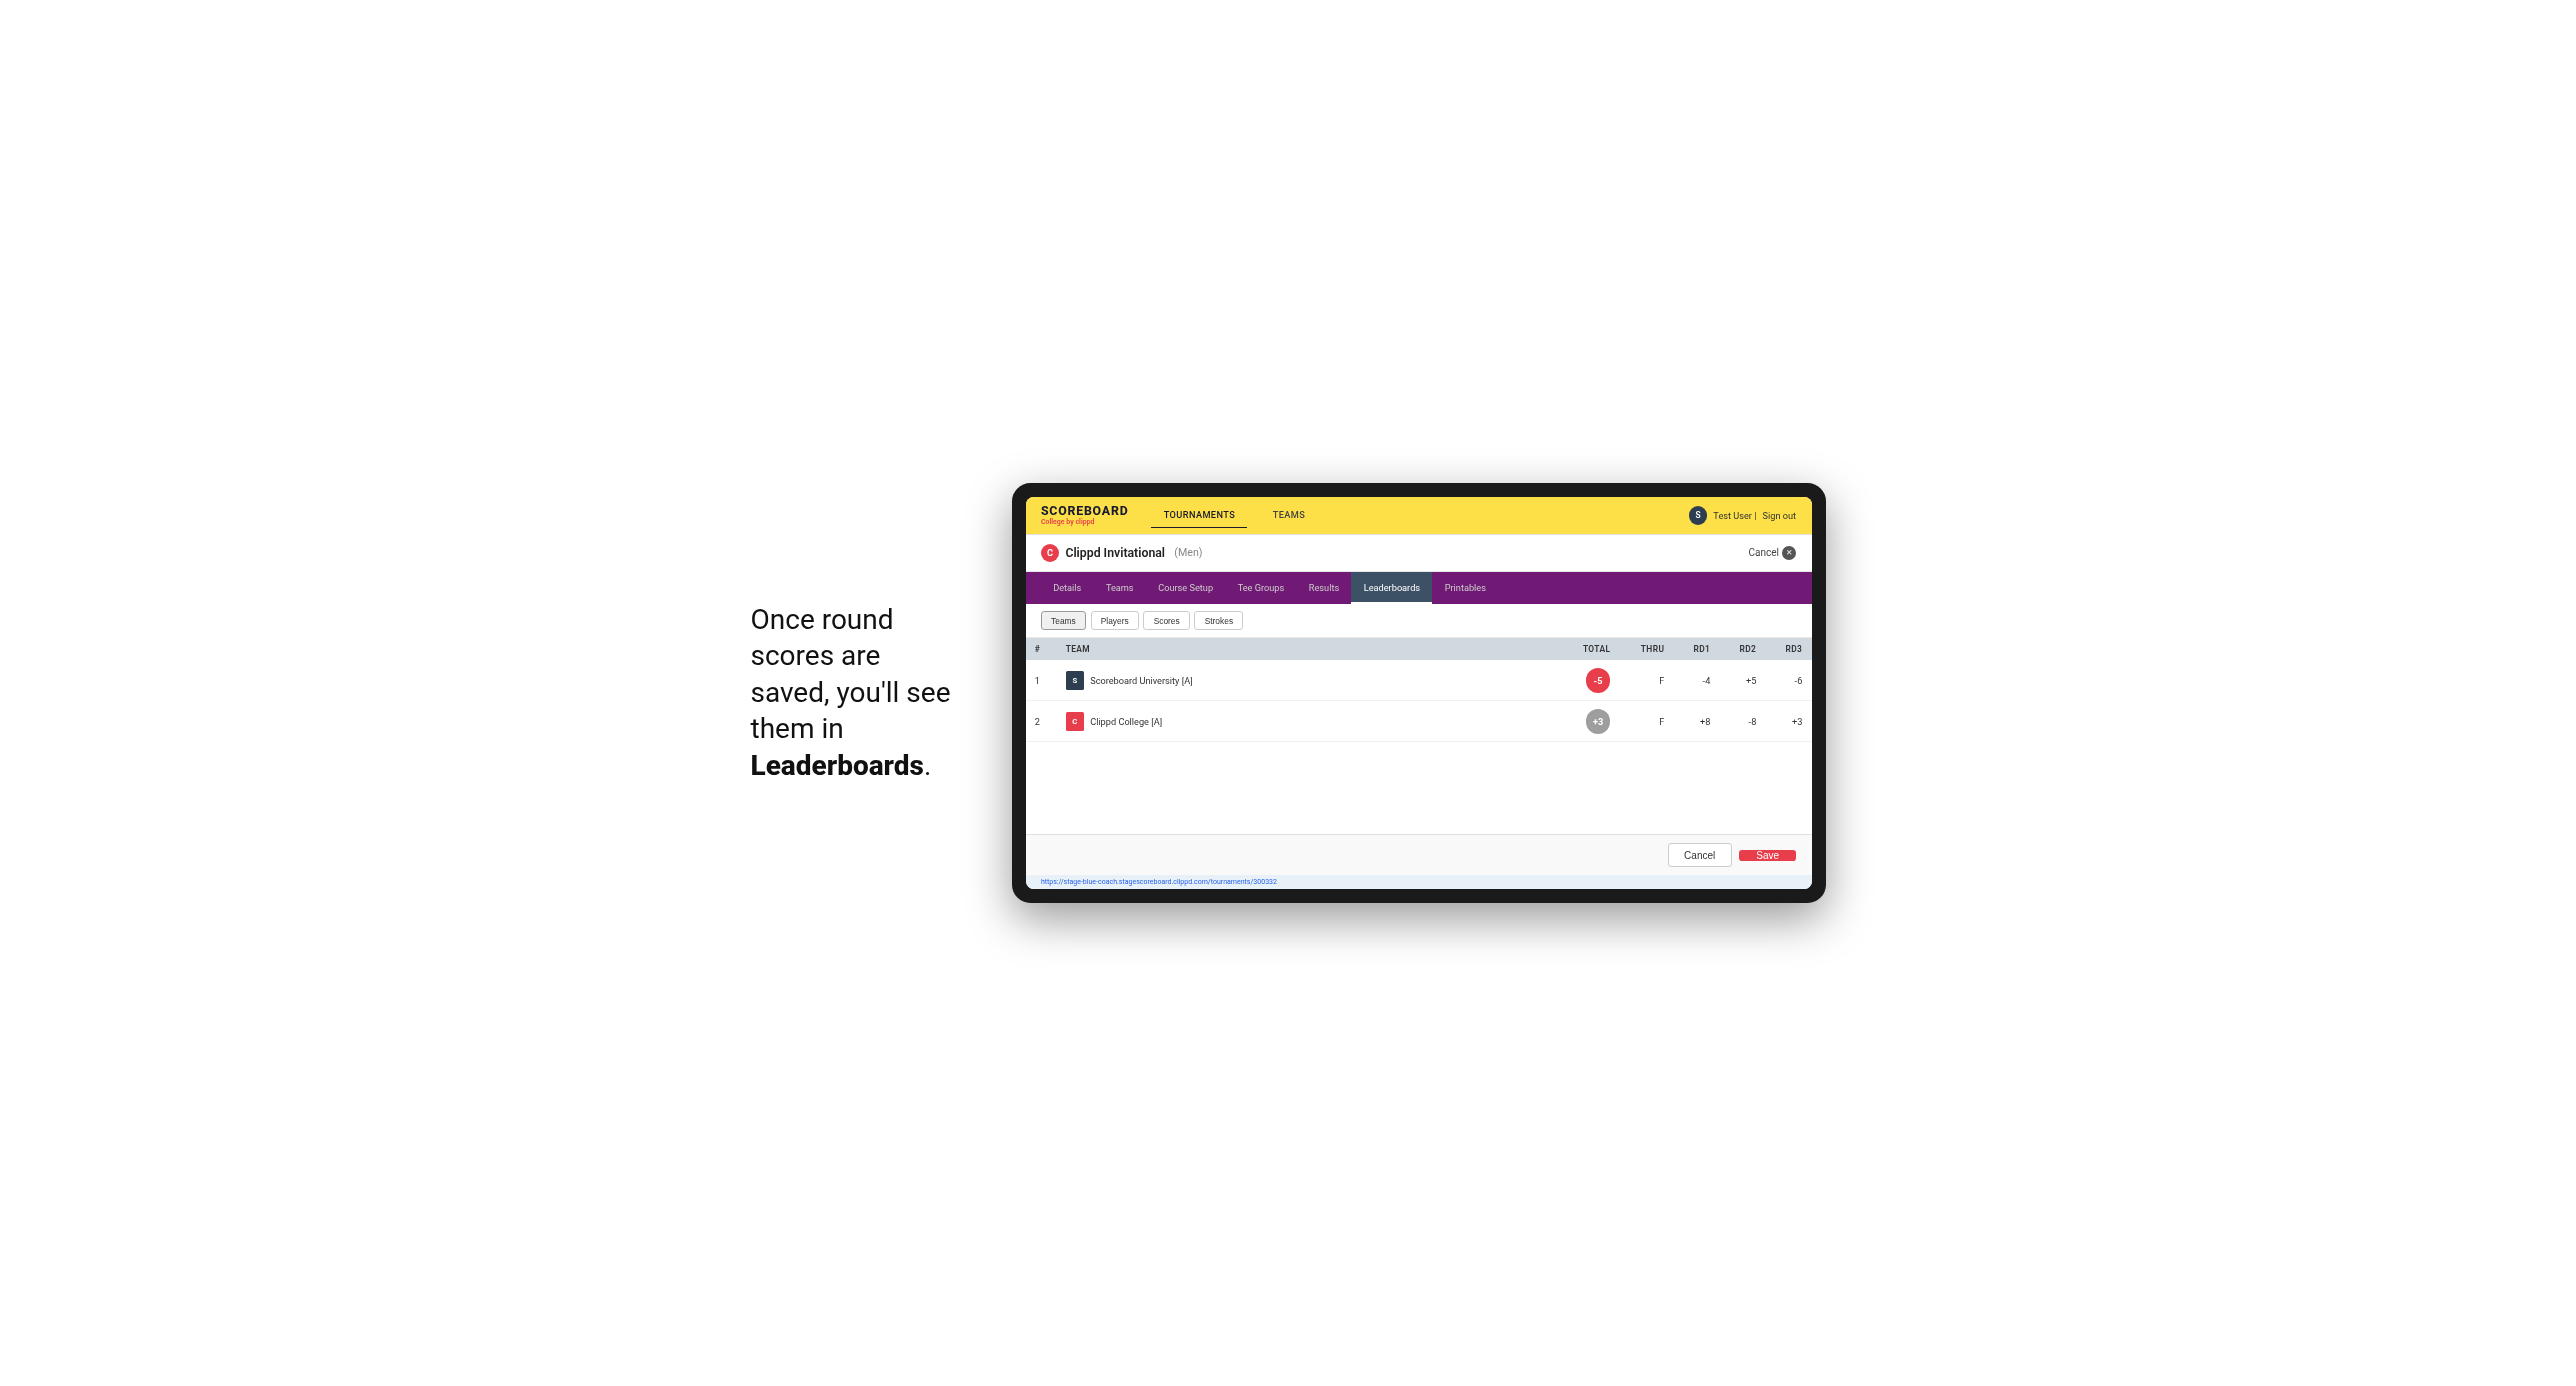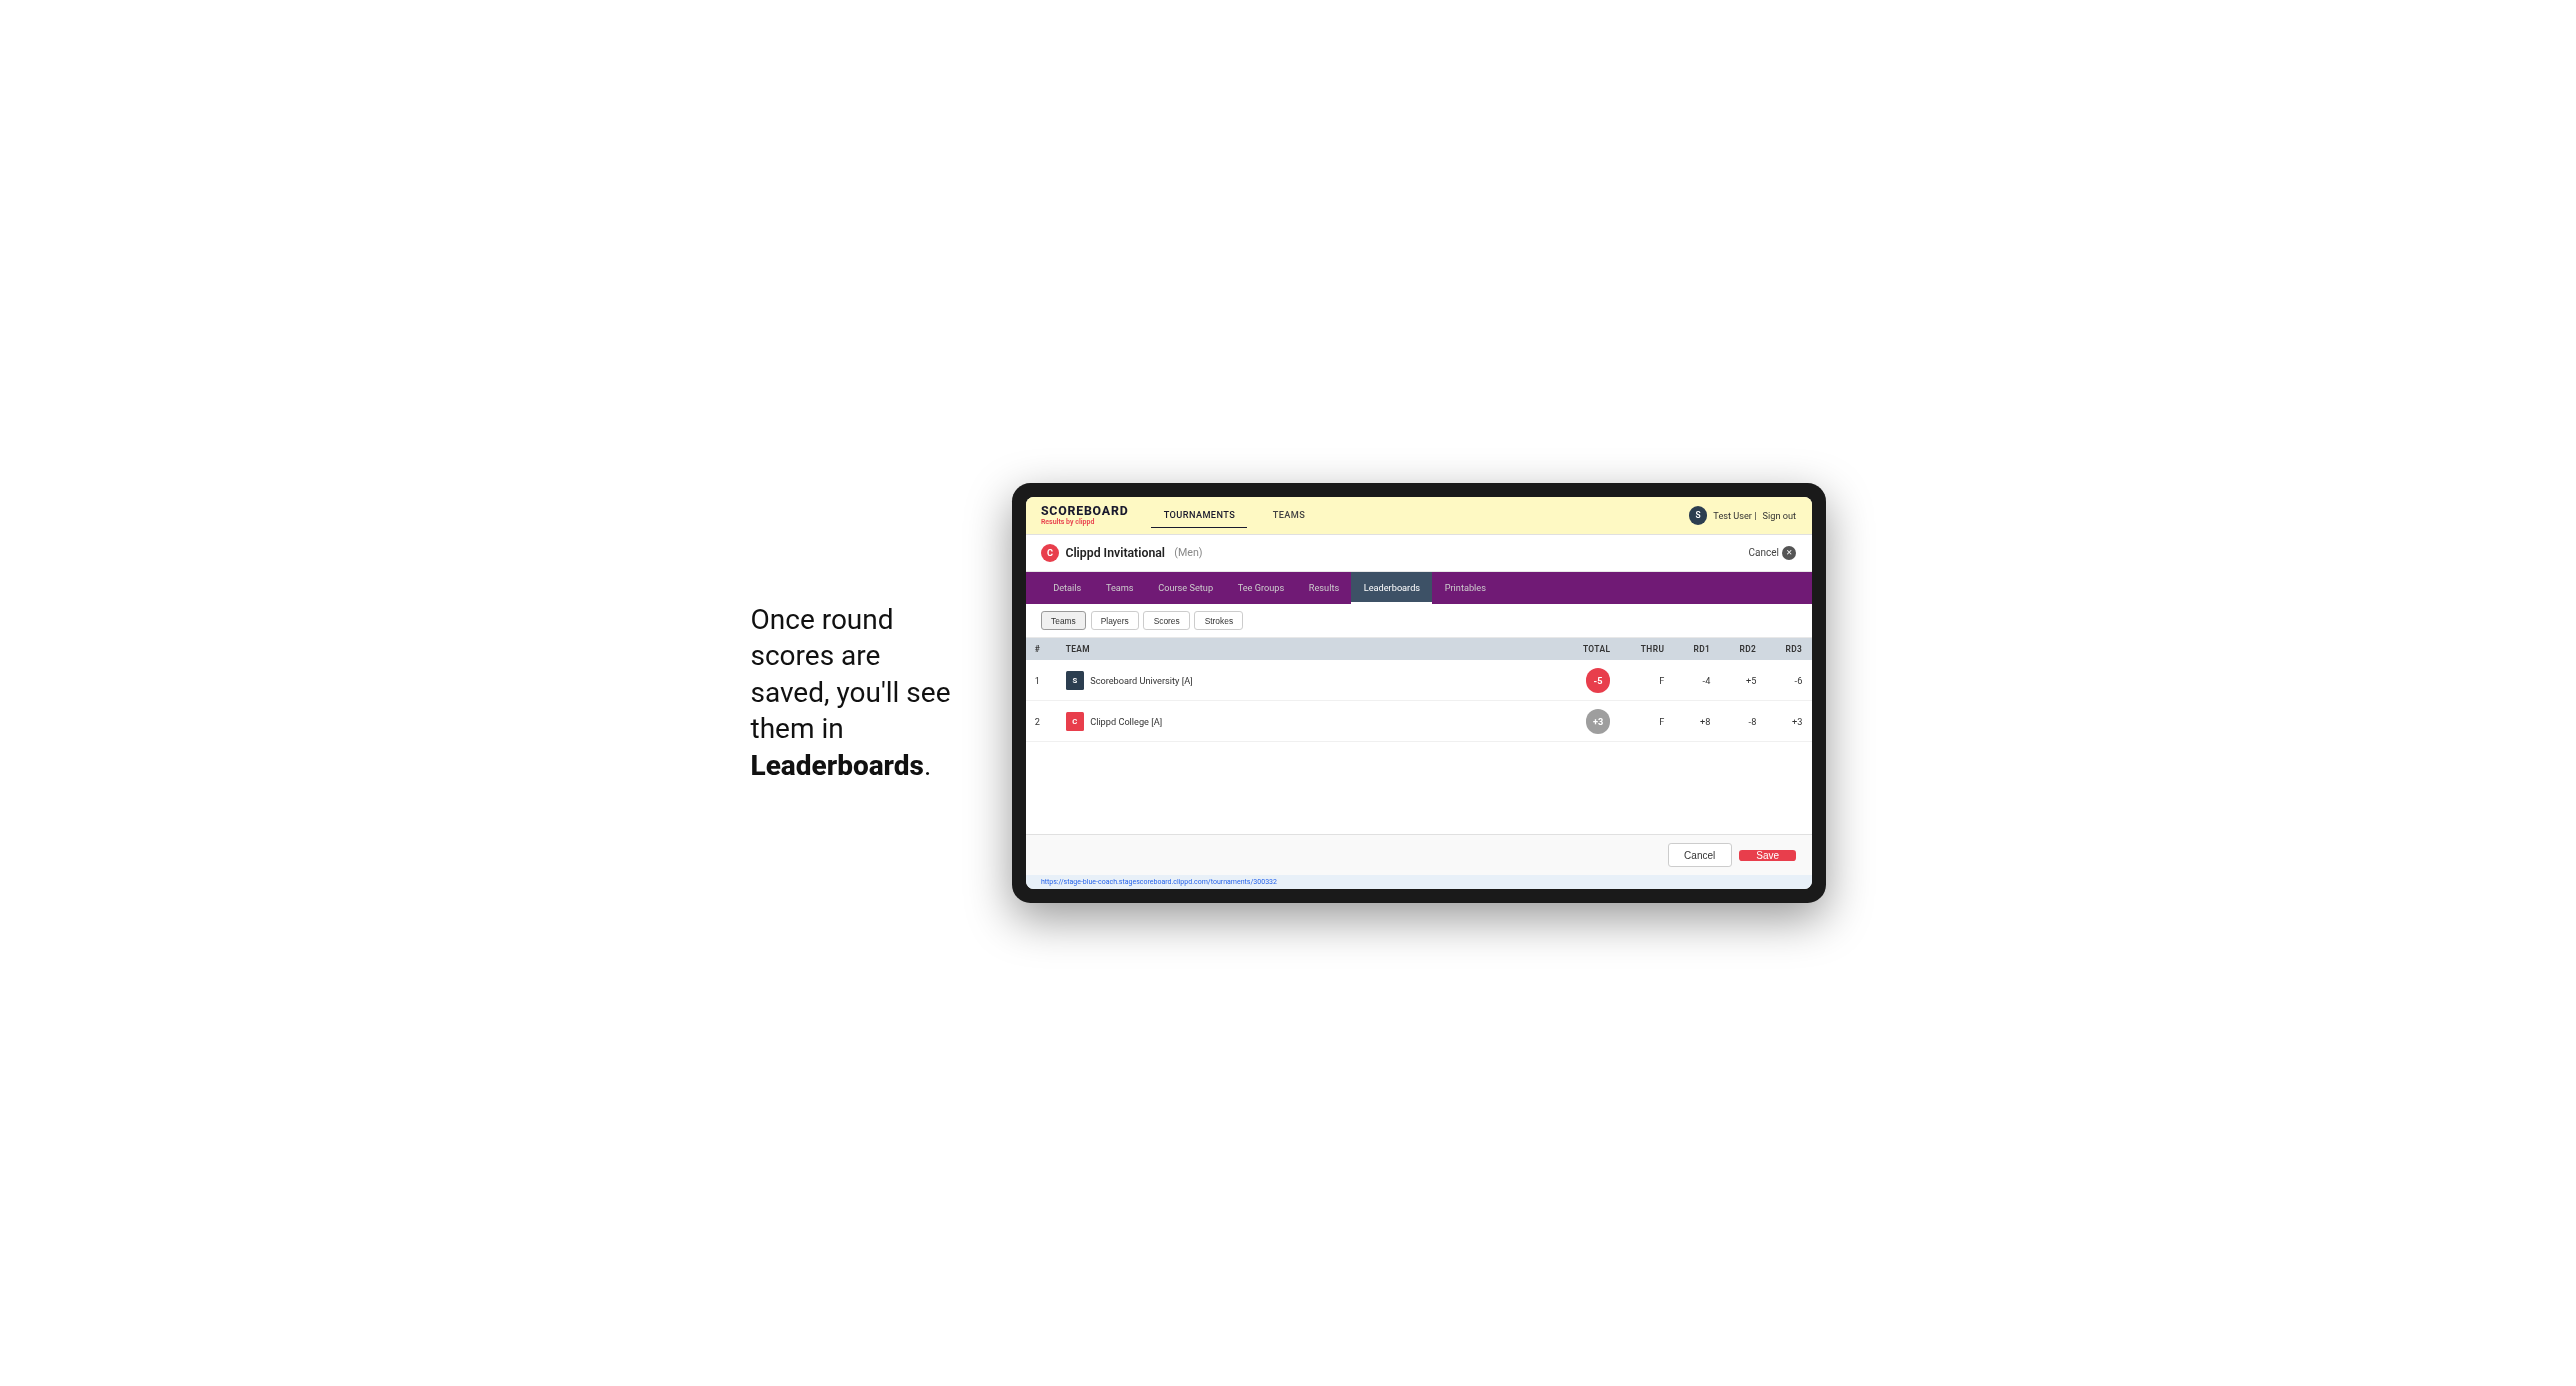--- a/index.html
+++ b/index.html
@@ -42,21 +42,21 @@
 
     .tablet-screen {
       background: #f5f5f5;
       border-radius: 7.7px;
       overflow: hidden;
       min-height: 384px;
     }
 
     
     .app-header {
-      background: #fef9c3;
+      background: #fde047;
       border-bottom: 0.8px solid #e0e0e0;
       display: flex;
       align-items: center;
       padding: 6.1px 15.4px;
       gap: 23px;
     }
 
     .logo-area {
       display: flex;
       flex-direction: column;
@@ -353,21 +353,21 @@
     <strong>Leaderboards</strong><span>.</span>
   </div>
 
   <div class="tablet">
     <div class="tablet-screen">
 
       <div class="app-header">
         <div class="logo-area">
           <div class="logo-title">SCOREBOARD</div>
           <div class="logo-sub">
-            <span>Results by </span><span style="color:#e83e4c;font-weight:600;">clippd</span>
+            <span>College by </span><span style="color:#e83e4c;font-weight:600;">clippd</span>
           </div>
         </div>
 
         <nav class="nav-items">
           <div class="nav-item active">TOURNAMENTS</div>
           <div class="nav-item">TEAMS</div>
         </nav>
 
         <div class="user-area">
           <div class="user-avatar">S</div>

